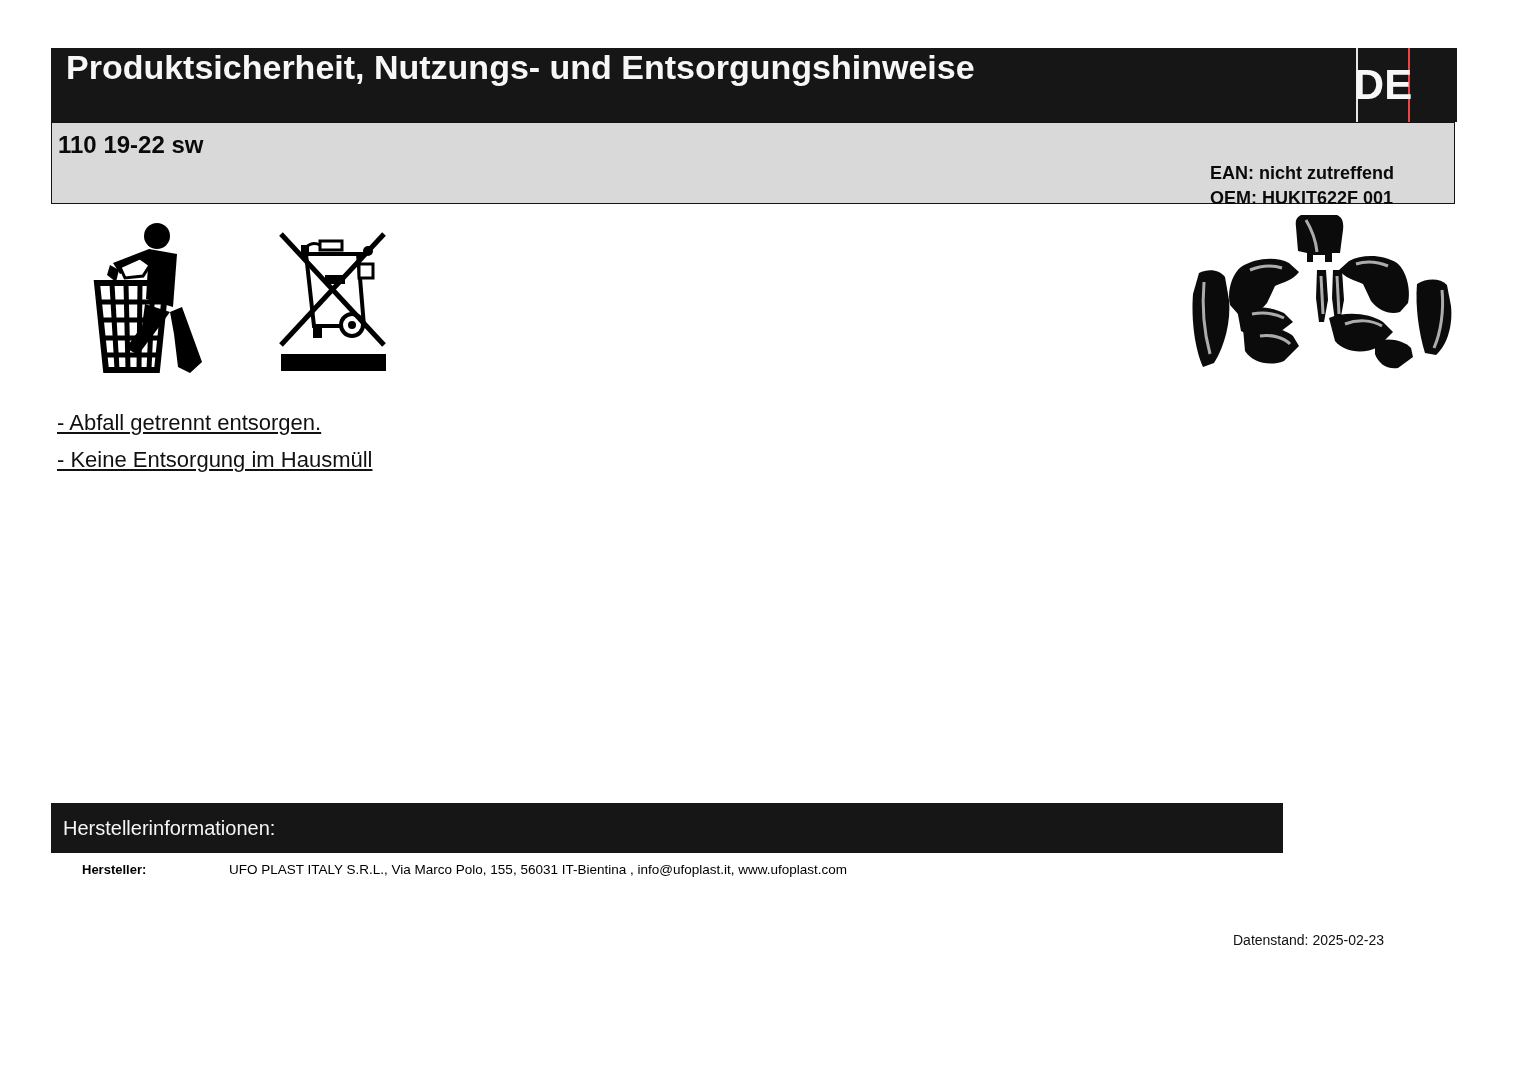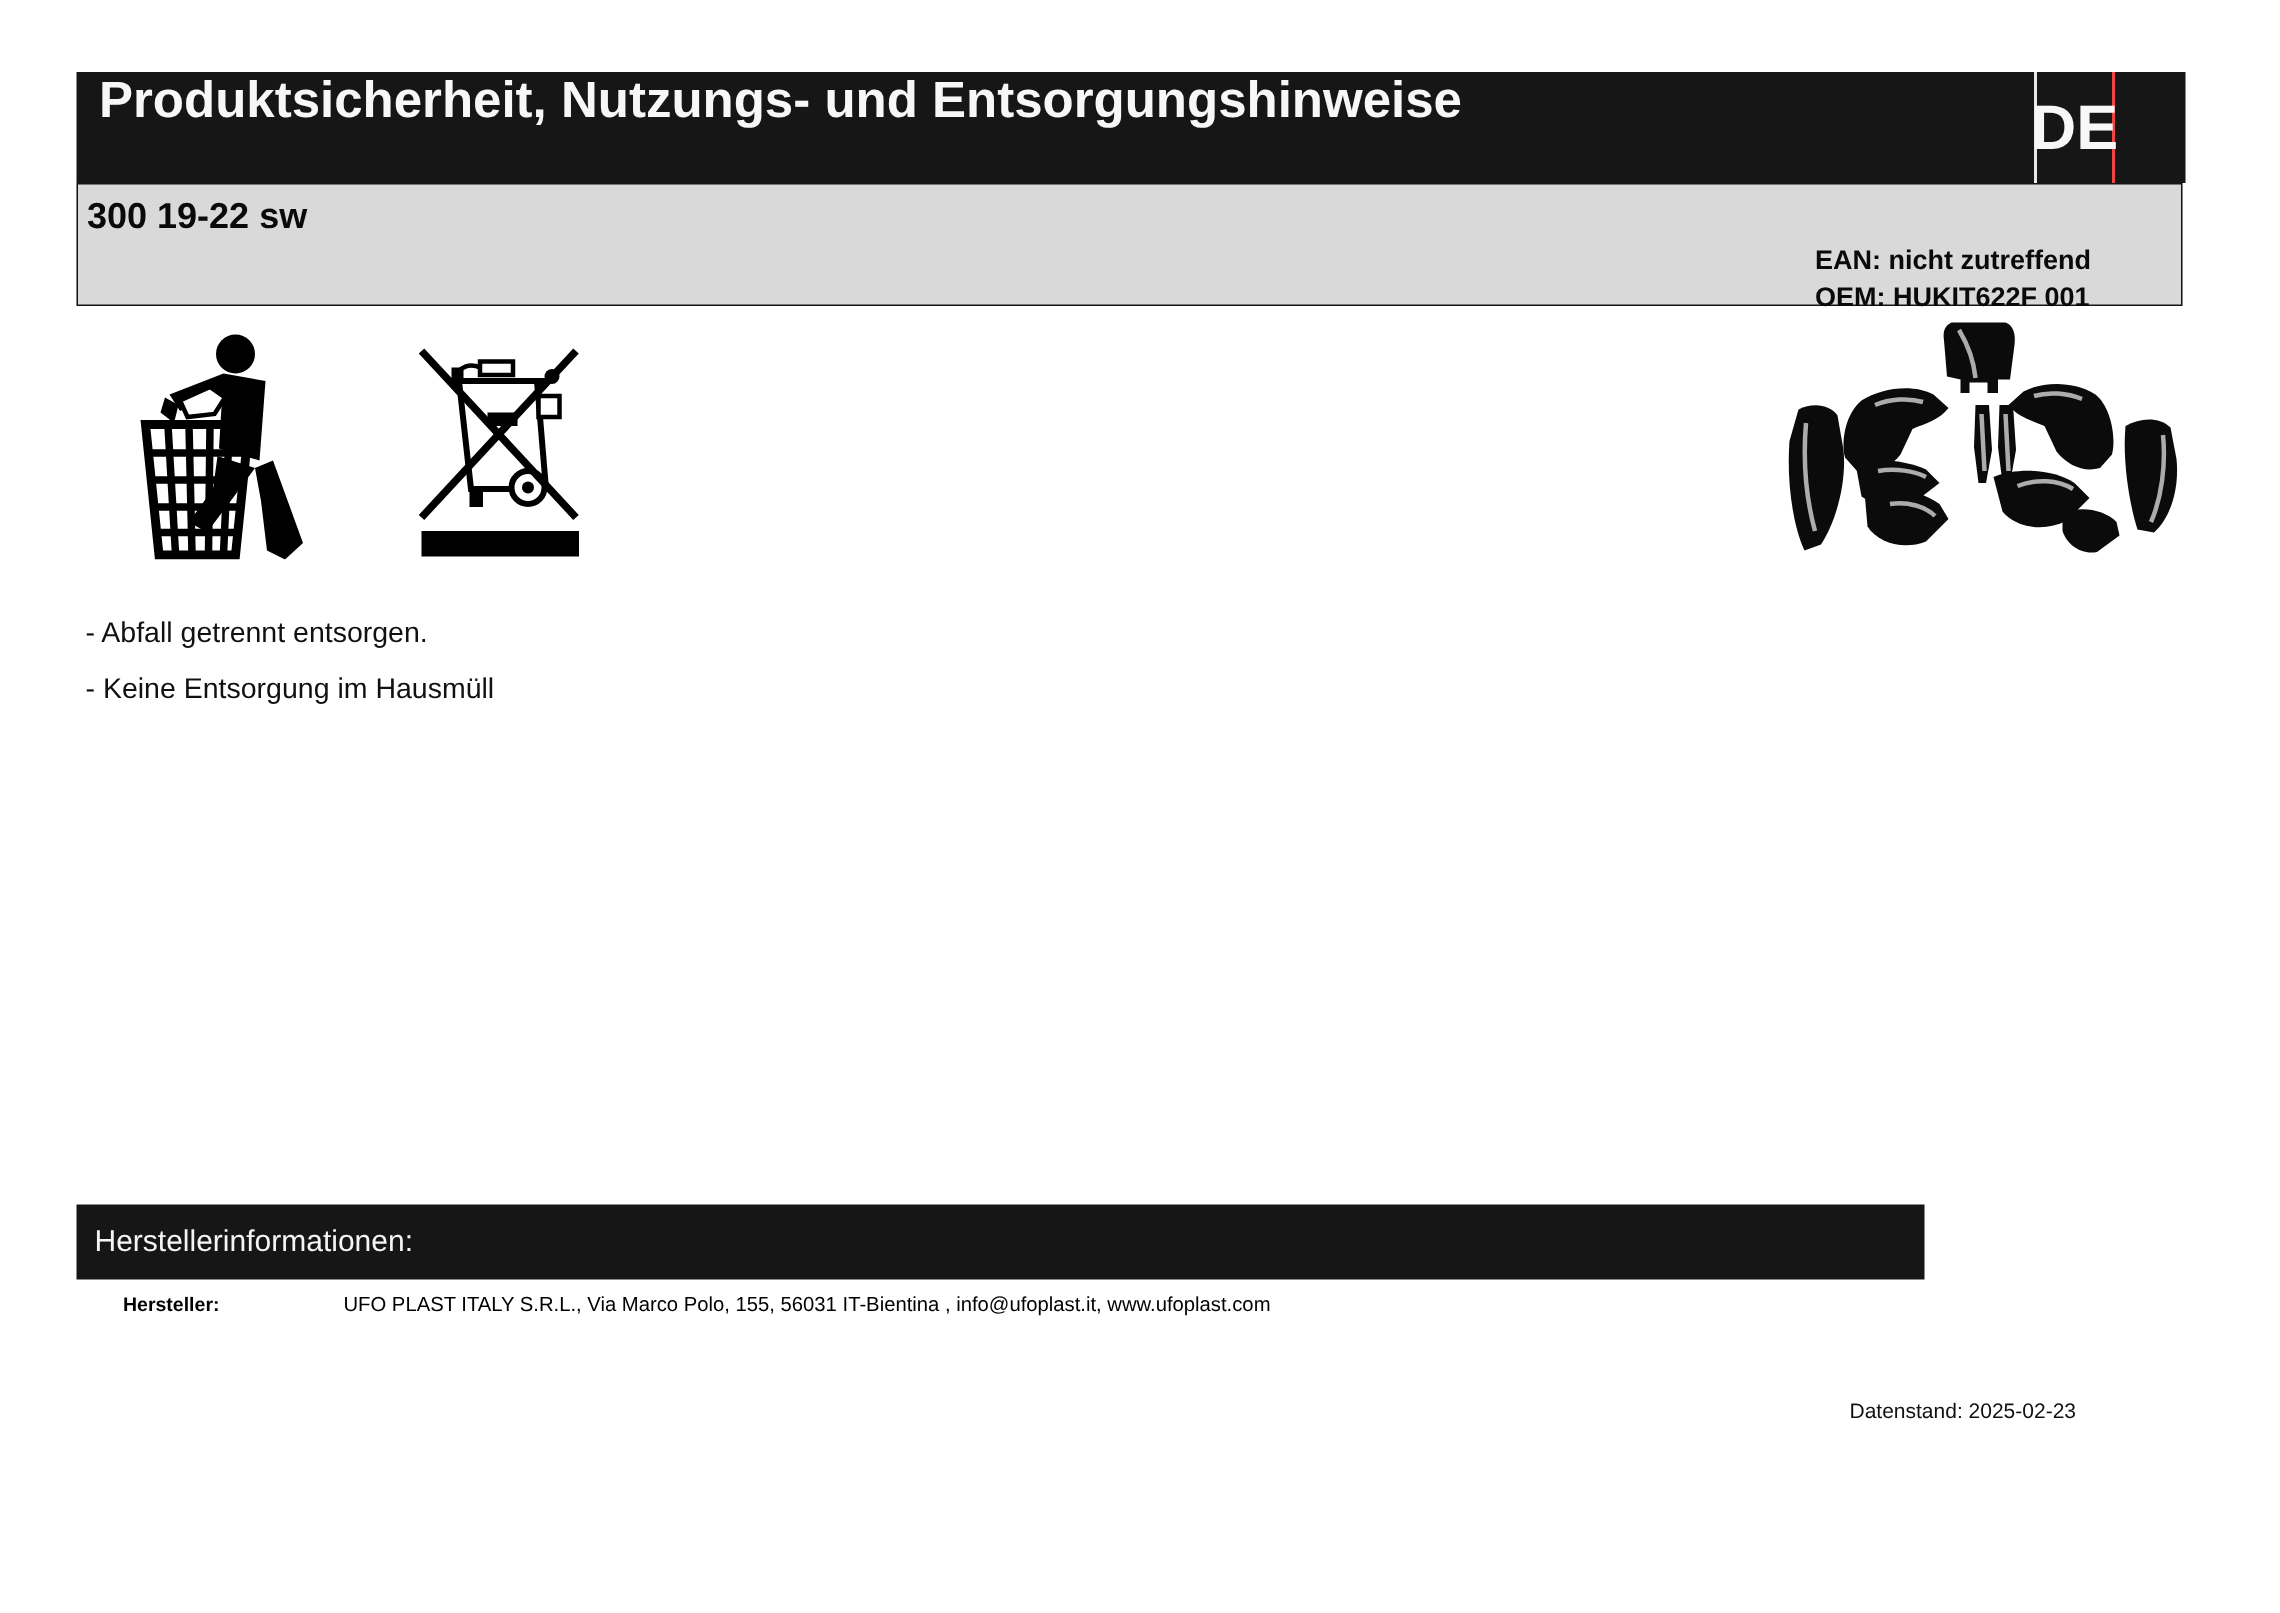--- a/index.html
+++ b/index.html
@@ -42,21 +42,21 @@
     font-size:24px;font-weight:bold;line-height:37px;color:#0a0a0a;
   }
   .product-title .line1{text-indent:10px;}
   .ean-block{
     left:1158px;top:6px;
     font-size:18px;font-weight:bold;line-height:25px;color:#0a0a0a;margin-top:32px;
   }
 
   
   .notes{left:57px;top:411px;}
-  .notes p{margin:0 0 13px 0;font-size:19px;line-height:24px;color:#111;}
+  .notes p{margin:0 0 13px 0;font-size:22px;line-height:24px;color:#111;text-decoration:underline;}
 
   
   .mfr-bar{
     left:51px;top:803px;width:1232px;height:50px;
     background:#161616;display:flex;align-items:center;
     box-sizing:border-box;padding-left:12px;
   }
   .mfr-bar span{color:#f5f5f5;font-size:20px;font-weight:normal;}
   .mfr-row{left:82px;top:862px;font-size:13.5px;white-space:nowrap;}
   .mfr-row .lbl{display:inline-block;width:147px;font-weight:bold;font-size:13px;}
@@ -69,21 +69,21 @@
 
 <div class="page">
 
   <div class="abs header-bar">
     <div class="header-title">Produktsicherheit, Nutzungs- und Entsorgungshinweise</div>
     <div class="abs lang-cell">DE</div>
   </div>
 
   <div class="abs subheader">
     <div class="abs product-title">
-      <div class="line2">300 19-22 sw</div>
+      <div class="line2">110 19-22 sw</div>
     </div>
     <div class="abs ean-block">
       <div>EAN: nicht zutreffend</div>
       <div>OEM: HUKIT622F 001</div>
     </div>
   </div>
 
   <div class="abs" style="left:93px;top:222px;width:115px;height:151px;">
     <svg width="115" height="151" viewBox="0 0 115 151">
 

